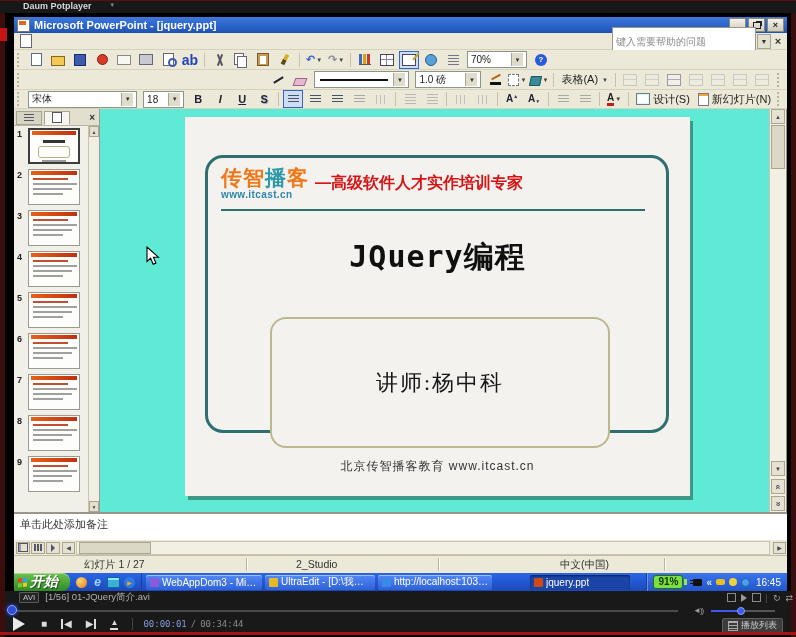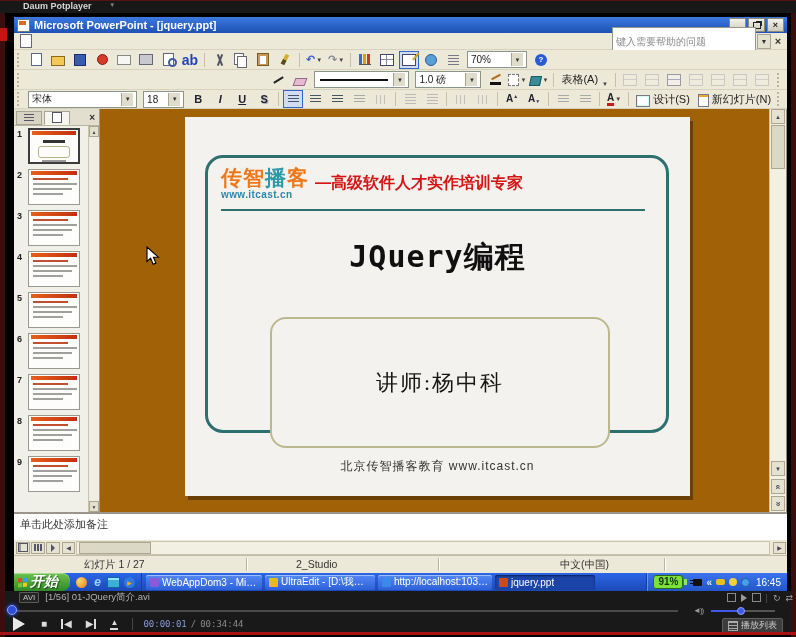--- a/index.html
+++ b/index.html
@@ -44,21 +44,21 @@
   .sep{width:1px;height:14px;background:#c4c0ac;margin:0 3px}
   .icon{width:18px;height:16px;display:inline-flex;align-items:center;justify-content:center;
     margin:0 1px;border:1px solid transparent;position:relative;flex:0 0 auto}
   .icon.pressed{border:1px solid #3166c5;background:#cfdcf4}
   .icon.disabled{opacity:.42}
   .caret{font-size:6px;color:#444;margin-left:1px}
   .combo{display:inline-flex;align-items:center;height:15px;background:#fff;border:1px solid #8a968a;
     font-size:10px;padding:0 3px;margin:0 3px;white-space:nowrap}
   .combo .arrow{width:11px;height:13px;background:#e0dccc;border-left:1px solid #a8a494;margin-left:3px;
     font-size:6px;display:flex;align-items:center;justify-content:center;color:#333}
-  .txtbtn{display:inline-flex;align-items:flex-end;gap:3px;font-size:11px;padding:1px 4px;white-space:nowrap}
+  .txtbtn{display:inline-flex;align-items:center;gap:3px;font-size:11px;padding:1px 4px;white-space:nowrap}
   
   .sh{display:inline-block;position:relative;line-height:1}
   .sh-page{width:9px;height:11px;background:#fff;border:1px solid #5a6a8a}
   .sh-folder{width:12px;height:8px;background:#f4c854;border:1px solid #8a6a1a;margin-top:3px}
   .sh-disk{width:10px;height:10px;background:#3c5cae;border:1px solid #1c2c6e}
   .sh-seal{width:9px;height:9px;background:#d83c28;border-radius:50%;border:1px solid #8a1a10}
   .sh-mail{width:12px;height:8px;background:#f6f6f2;border:1px solid #888}
   .sh-print{width:12px;height:9px;background:#c8c8d0;border:1px solid #667}
   .sh-preview{width:9px;height:11px;background:#fff;border:1px solid #667}
   .sh-preview::after{content:"";position:absolute;right:-4px;bottom:-2px;width:5px;height:5px;
@@ -119,21 +119,21 @@
   .th-head{height:4px;margin:1px 2px 0;background:linear-gradient(to right,#e86018,#c03010)}
   .th-title{width:22px;height:3px;background:#333;margin:5px auto 0}
   .th-box{width:30px;height:10px;border:1px solid #b8b48a;border-radius:3px;margin:3px auto 0}
   .th-foot{width:24px;height:2px;background:#999;margin:2px auto 0}
   .th-line{height:2px;background:#a0a09c;margin:3px 4px 0}
   .th-line.red{background:#c05030}
   .tp-scroll{position:absolute;right:0;top:17px;width:11px;bottom:0;background:#f0eee2;border-left:1px solid #c8c4b0;box-sizing:border-box}
   .tp-btn{position:absolute;left:0;width:10px;height:11px;background:#e4e0d0;border:1px solid #aaa690;
     font-size:5px;color:#445;display:flex;align-items:center;justify-content:center;box-sizing:border-box}
   
-  .workarea{position:absolute;left:86px;top:0;width:669px;height:403px;background:#a16207;overflow:hidden}
+  .workarea{position:absolute;left:86px;top:0;width:669px;height:403px;background:#5eead4;overflow:hidden}
   .slide{position:absolute;left:85px;top:8px;width:505px;height:379px;background:#f3f2ee;box-shadow:3px 4px 0 rgba(0,0,0,.35)}
   .slide-frame{position:absolute;left:20px;top:38px;width:458px;height:272px;border:3px solid #2e6f70;border-radius:18px}
   .logo-row{position:absolute;left:36px;top:50px;right:26px;display:flex;align-items:flex-start}
   .logo-text{font-size:21px;font-weight:700;letter-spacing:1px;line-height:1}
   .lg-o{color:#f07818}.lg-t{color:#2e9aa8}
   .logo-url{font-size:10px;font-weight:700;color:#2e86a8;margin-top:1px;letter-spacing:.4px}
   .slogan{font-size:16px;font-weight:700;color:#d51515;margin:6px 0 0 6px;white-space:nowrap}
   .header-rule{position:absolute;left:36px;top:92px;width:424px;height:2px;background:#2e6f70}
   .slide-title{position:absolute;left:0;top:120px;width:100%;text-align:center;
     font-family:"DejaVu Sans Mono","Liberation Mono",monospace;font-weight:700;font-size:30px;color:#101010;letter-spacing:1px}
@@ -680,21 +680,21 @@
           <span class="tl">WebAppDom3 - Microsof...</span>
         </span>
         <span class="taskbtn" style="width: 110px;">
           <span class="ti ti-ue"></span>
           <span class="tl">UltraEdit - [D:\我的文档...</span>
         </span>
         <span class="taskbtn" style="width: 114px;">
           <span class="ti ti-ie"></span>
           <span class="tl">http://localhost:1039/练...</span>
         </span>
-        <span class="taskbtn active" style="width: 100px;">
+        <span class="taskbtn active" style="width: 100px; margin-left: 35px;">
           <span class="ti ti-ppt"></span>
           <span class="tl">jquery.ppt</span>
         </span>
       </span>
     <span class="tray">
       <span class="battery">91%</span>
       <span class="batnub"></span>
       <span class="plug"></span>
       <span class="chev">«</span>
       <span class="tr-key"></span>

